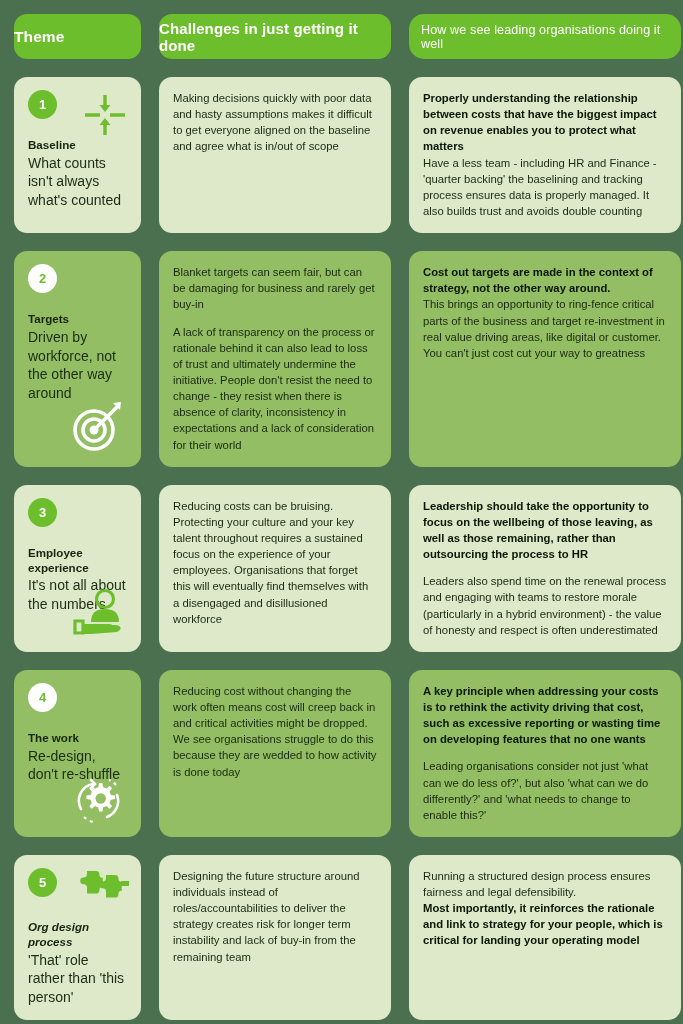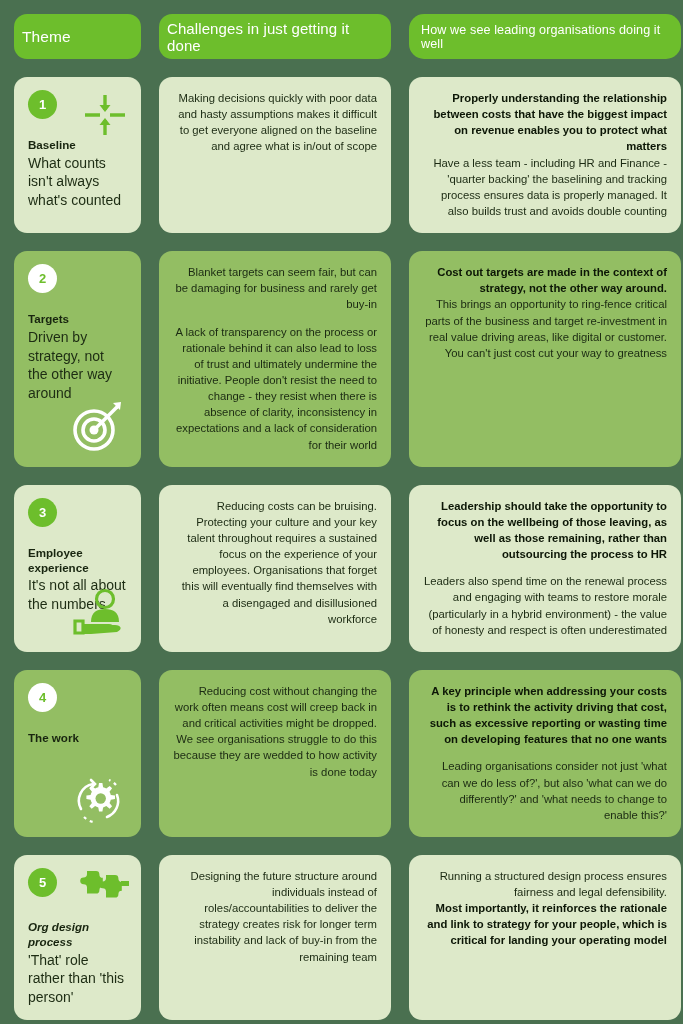--- a/index.html
+++ b/index.html
@@ -21,24 +21,24 @@
     gap: 18px 18px;
     align-content: start;
   }
   
   .hdr {
     background: #6dbe2c;
     border-radius: 13px;
     color: #ffffff;
     display: flex;
     align-items: center;
-    padding: 0 8px;
+    padding: 0 0;
     height: 45px;
     font-size: 15.5px;
-    font-weight: 400;
+    font-weight: 700;
     letter-spacing: 0.1px;
   }
   .hdr.c3 { font-size: 12.6px; font-weight: 500; padding: 0 12px; border-radius: 15px; }
   .hdr.c2 { font-size: 15px; }
 
   
   .card {
     border-radius: 13px;
     padding: 13px 14px 14px 14px;
     position: relative;
@@ -64,21 +64,21 @@
   .theme-sub {
     font-size: 14px; color: #1d2c13; line-height: 1.33; margin-top: 1px;
   }
   .theme-icon {
     position: absolute;
     pointer-events: none;
   }
 
   
   .body-text { font-size: 11.3px; line-height: 1.43; color: #1b2a12; }
-  .body-text p { margin-bottom: 11px; text-align: right; }
+  .body-text p { margin-bottom: 11px; }
   .body-text p:last-child { margin-bottom: 0; }
   .body-text b { font-weight: 700; color: #0c1606; }
   .tight { margin-bottom: 0 !important; }
 
   
   .r1 { min-height: 137px; }
   .r2 { min-height: 190px; }
   .r3 { min-height: 158px; }
   .r4 { min-height: 139px; }
   .r5 { min-height: 110px; }
@@ -131,21 +131,21 @@
           <g fill="none" stroke="#ffffff" stroke-width="3.6">
             <circle cx="25" cy="33" r="19"></circle>
             <circle cx="25" cy="33" r="11"></circle>
           </g>
           <circle cx="25" cy="33" r="4.5" fill="#ffffff"></circle>
           <line x1="25" y1="33" x2="48" y2="10" stroke="#ffffff" stroke-width="3.6" stroke-linecap="round"></line>
           <path d="M44 6 L52 5 L51 13 Z" fill="#ffffff"></path>
         </svg>
       </span>
       <div class="theme-title">Targets</div>
-      <div class="theme-sub">Driven by strategy, not the other way around</div>
+      <div class="theme-sub">Driven by workforce, not the other way around</div>
     </div>
     <div class="card mid r2">
       <div class="body-text">
         <p>Blanket targets can seem fair, but can be damaging for business and rarely get buy-in</p>
         <p>A lack of transparency on the process or rationale behind it can also lead to loss of trust and ultimately undermine the initiative. People don't resist the need to change - they resist when there is absence of clarity, inconsistency in expectations and a lack of consideration for their world</p>
       </div>
     </div>
     <div class="card mid r2">
       <div class="body-text">
         <p class="tight" style="margin-bottom:0"><b>Cost out targets are made in the context of strategy, not the other way around.</b></p>
@@ -192,20 +192,21 @@
             <path d="M13 46 A19 19 0 0 0 22 51"></path>
             <path d="M45 14 A19 19 0 0 0 38 9"></path>
           </g>
           <g fill="#ffffff">
             <path d="M28 12 l3.4 0 l0.7 4.2 a12 12 0 0 1 3.2 1.3 l3.4 -2.6 l2.4 2.4 l-2.6 3.4 a12 12 0 0 1 1.3 3.2 l4.2 0.7 l0 3.4 l-4.2 0.7 a12 12 0 0 1 -1.3 3.2 l2.6 3.4 l-2.4 2.4 l-3.4 -2.6 a12 12 0 0 1 -3.2 1.3 l-0.7 4.2 l-3.4 0 l-0.7 -4.2 a12 12 0 0 1 -3.2 -1.3 l-3.4 2.6 l-2.4 -2.4 l2.6 -3.4 a12 12 0 0 1 -1.3 -3.2 l-4.2 -0.7 l0 -3.4 l4.2 -0.7 a12 12 0 0 1 1.3 -3.2 l-2.6 -3.4 l2.4 -2.4 l3.4 2.6 a12 12 0 0 1 3.2 -1.3 Z"></path>
           </g>
           <circle cx="29.7" cy="27.5" r="5.2" fill="#93be63"></circle>
         </svg>
       </span>
       <div class="theme-title">The work</div>
+      <div class="theme-sub">Re-design, don't re-shuffle</div>
     </div>
     <div class="card mid r4">
       <div class="body-text">
           <p>Reducing cost without changing the work often means cost will creep back in and critical activities might be dropped. We see organisations struggle to do this because they are wedded to how activity is done today</p>
         </div>
     </div>
     <div class="card mid r4">
       <div class="body-text">
         <p style="margin-bottom:11px"><b>A key principle when addressing your costs is to rethink the activity driving that cost, such as excessive reporting or wasting time on developing features that no one wants</b></p>
         <p>Leading organisations consider not just 'what can we do less of?', but also 'what can we do differently?' and 'what needs to change to enable this?'</p>

